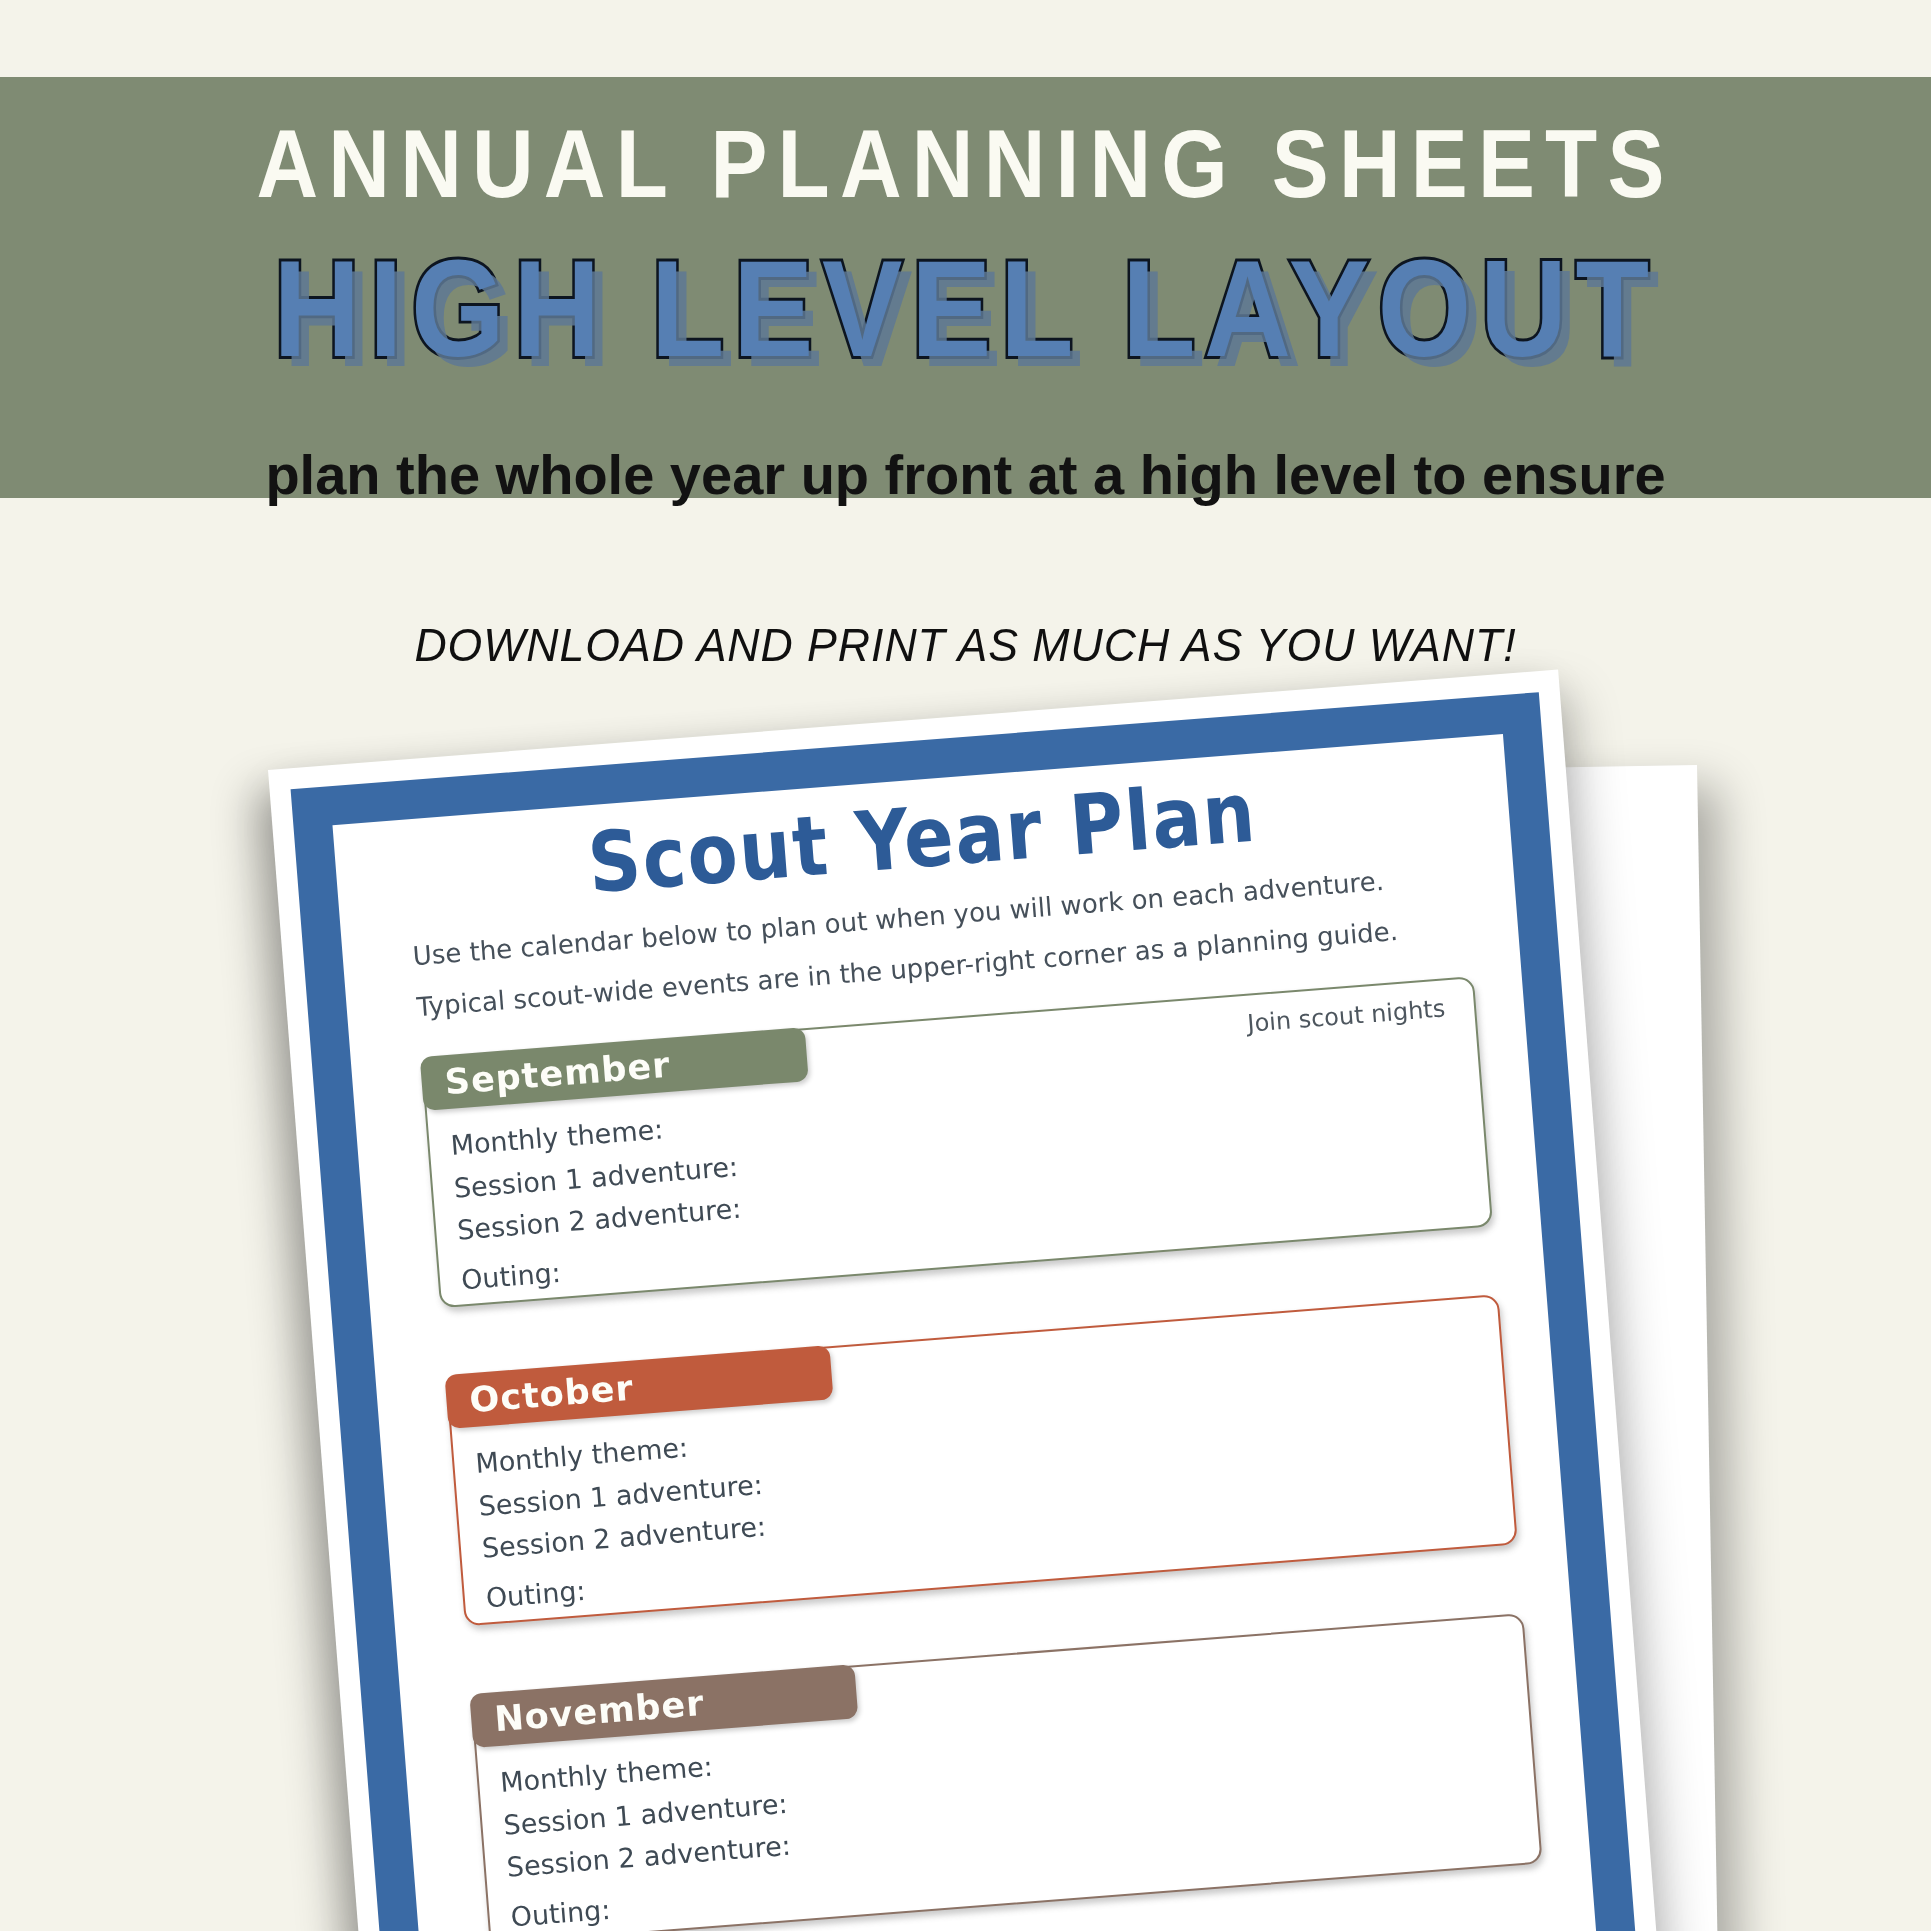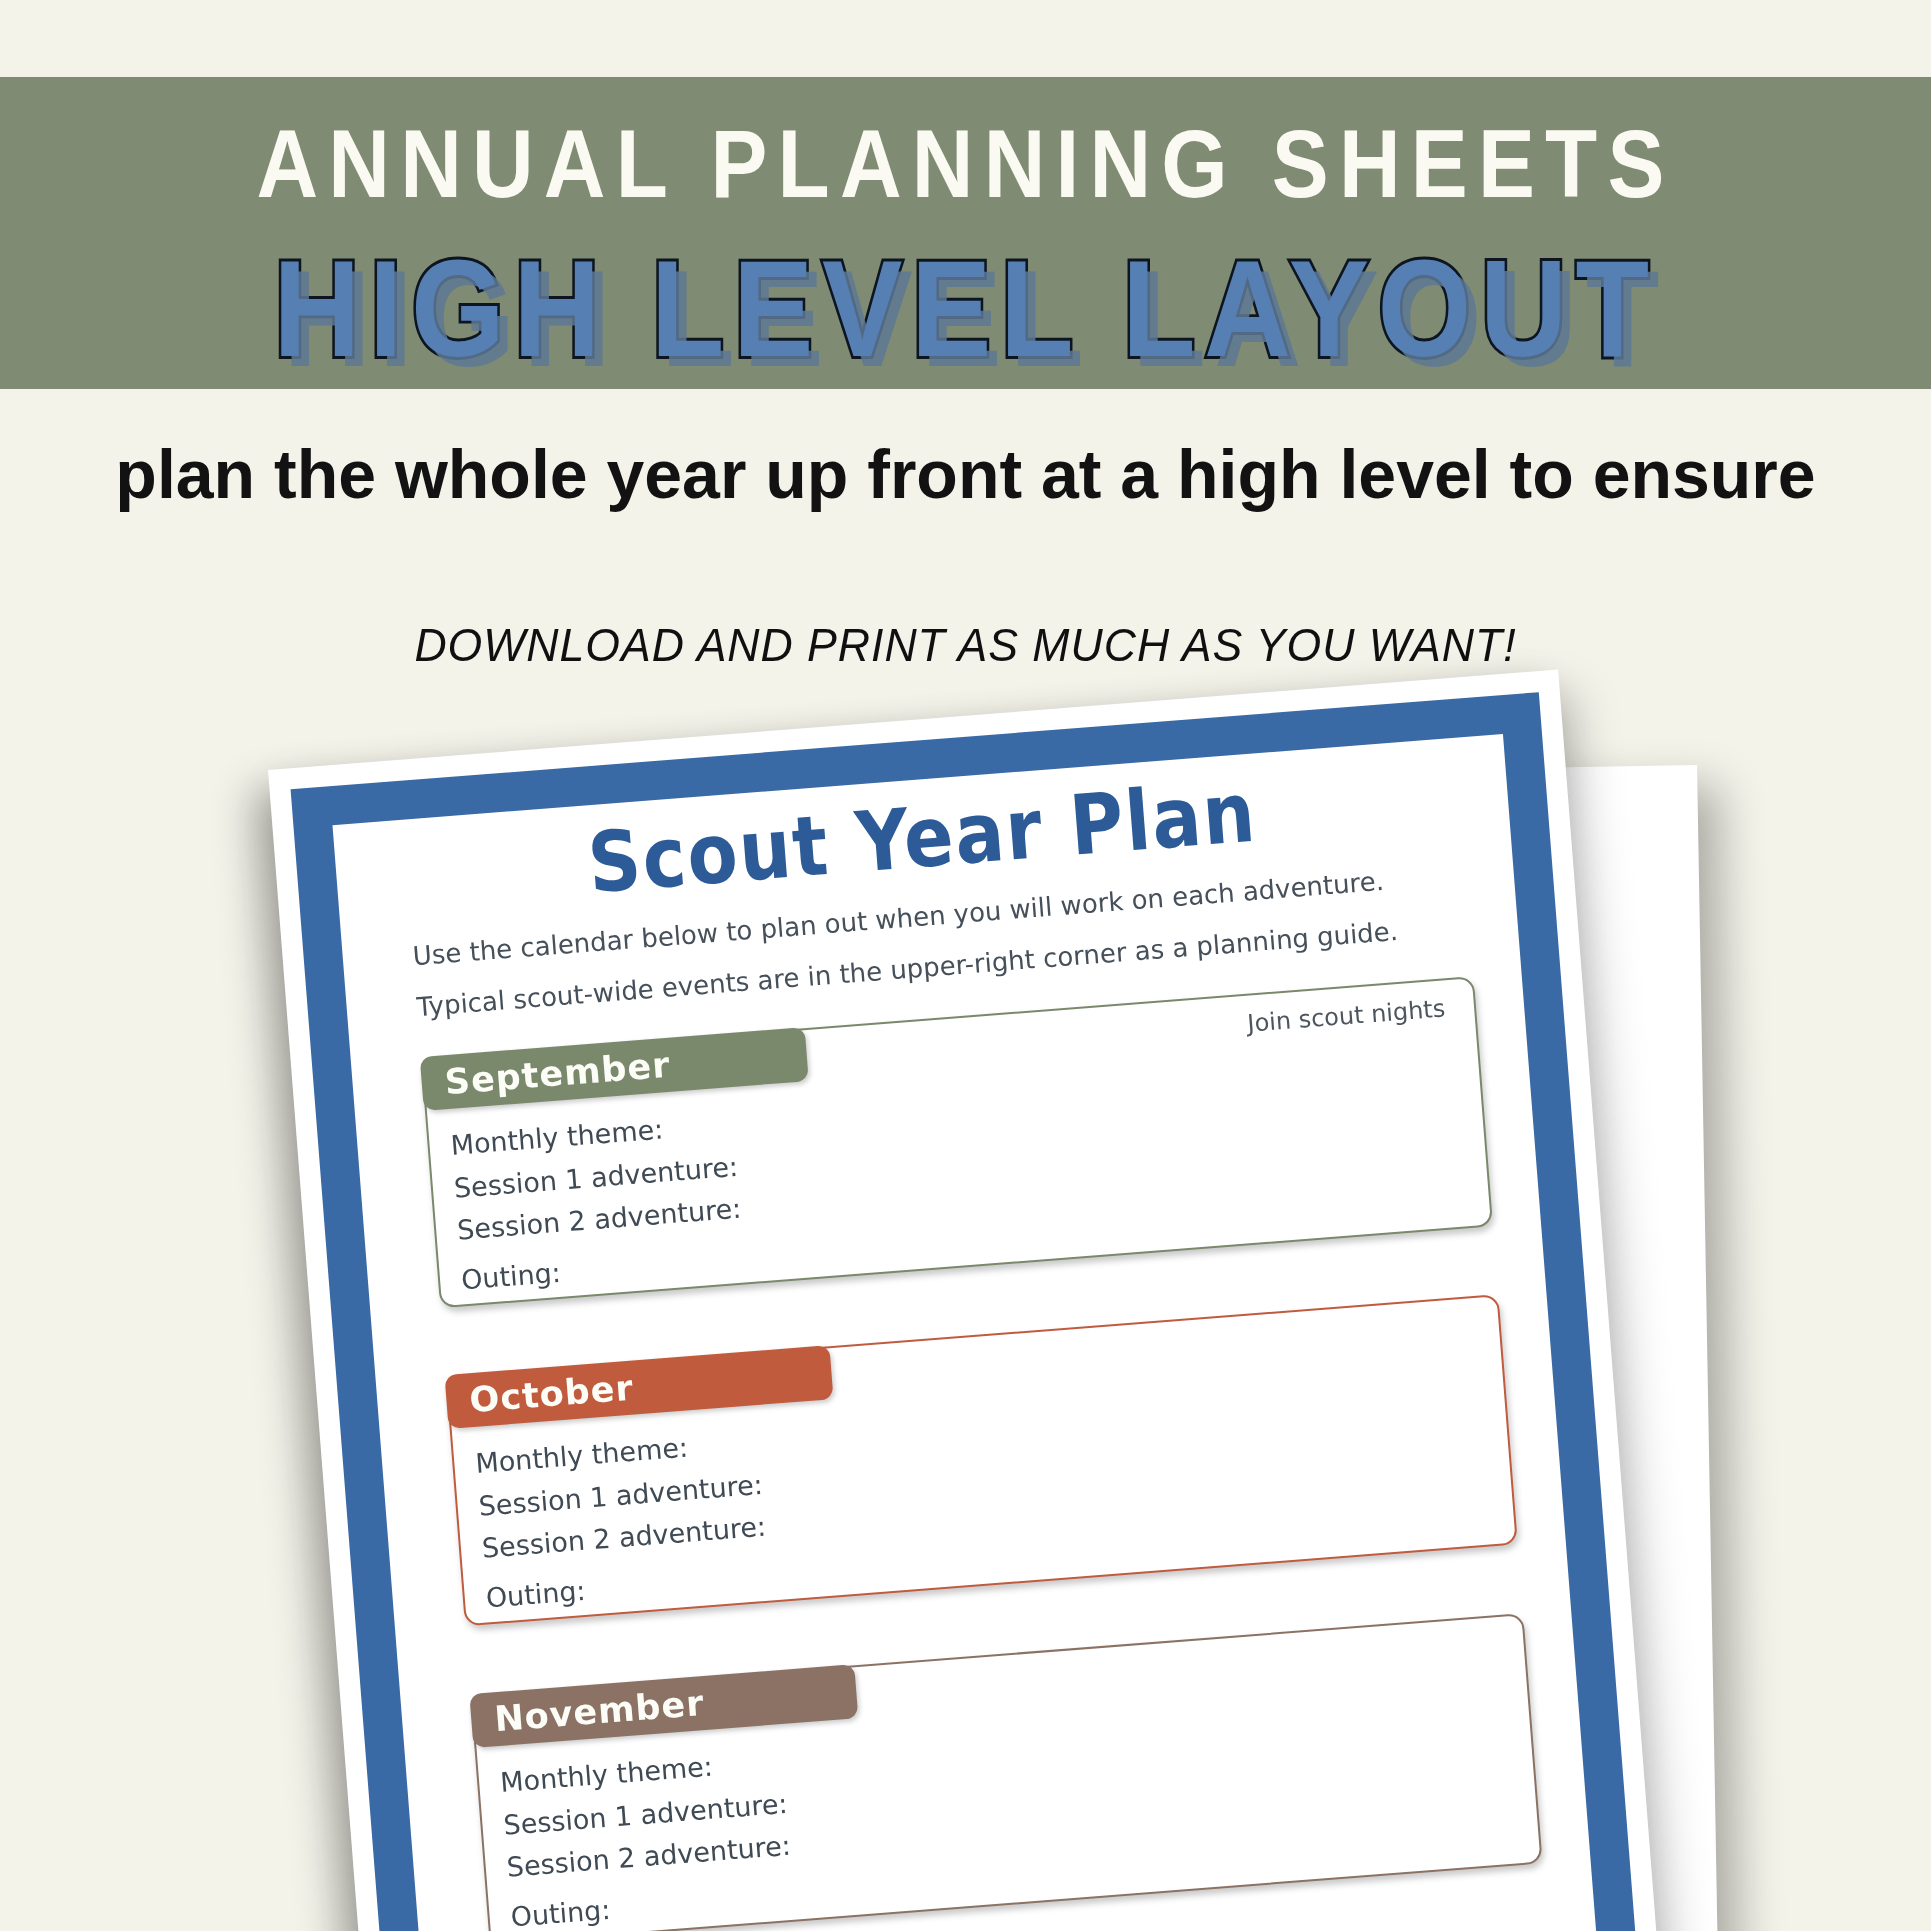--- a/index.html
+++ b/index.html
@@ -1,32 +1,32 @@
 <!DOCTYPE html>
 <html><head>
 <meta charset="utf-8">
 <style>
   html,body{margin:0;padding:0;}
   body{font-family:"Liberation Sans",sans-serif;}
   .canvas{position:relative;width:1931px;height:1931px;overflow:hidden;background:#f4f3ea;}
 
   
-  .banner{position:absolute;left:0;top:77px;width:1931px;height:312px;background:#7f8b73;}
+  .banner{position:absolute;left:0;top:77px;width:1931px;height:421px;background:#7f8b73;}
   .banner-title{position:absolute;top:31px;left:0;width:100%;text-align:center;
     font-weight:bold;font-size:97px;letter-spacing:11.6px;color:#fafaf2;
     transform:scaleX(0.88);transform-origin:50% 50%;white-space:nowrap;}
   .banner-subtitle{position:absolute;top:153px;left:0;width:100%;text-align:center;
     font-weight:bold;font-size:137px;letter-spacing:9.7px;color:#567fb3;
     -webkit-text-stroke:5.8px #0d1520;paint-order:stroke fill;
     text-shadow:11.6px 9.7px 0 rgba(94,120,148,0.85);
     transform:scaleX(0.88);transform-origin:50% 50%;white-space:nowrap;}
 
   
   .tagline{position:absolute;top:436px;left:0;width:100%;text-align:center;
-    font-weight:bold;font-size:68px;line-height:77px;color:#121212;}
+    font-weight:bold;font-size:56px;line-height:77px;color:#121212;}
   .tagline-note{position:absolute;top:618px;left:0;width:100%;text-align:center;
     font-style:italic;font-weight:normal;font-size:46px;letter-spacing:1px;color:#101010;
     transform:scaleX(0.97);transform-origin:50% 50%;white-space:nowrap;}
 
   
   .page-back{position:absolute;left:403px;top:765px;width:1294px;height:1641px;background:#ffffff;
     transform:rotate(-1deg);transform-origin:top right;
     box-shadow:21px 21px 46px rgba(0,0,0,0.30);z-index:1;}
   .page-front{position:absolute;left:268px;top:770px;width:1294px;height:1701px;background:#ffffff;
     transform:rotate(-4.45deg);transform-origin:0 0;

